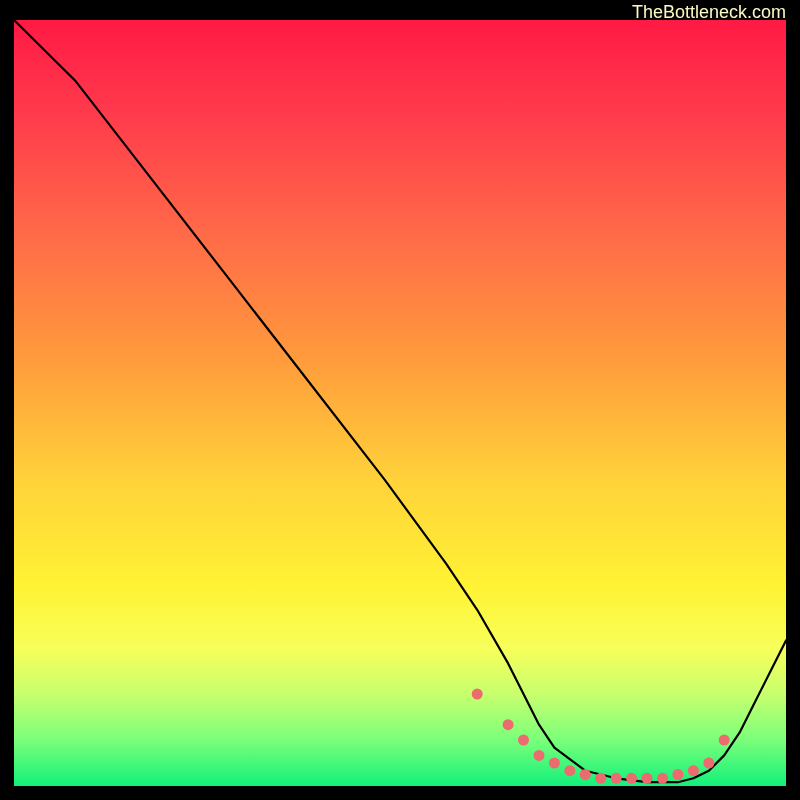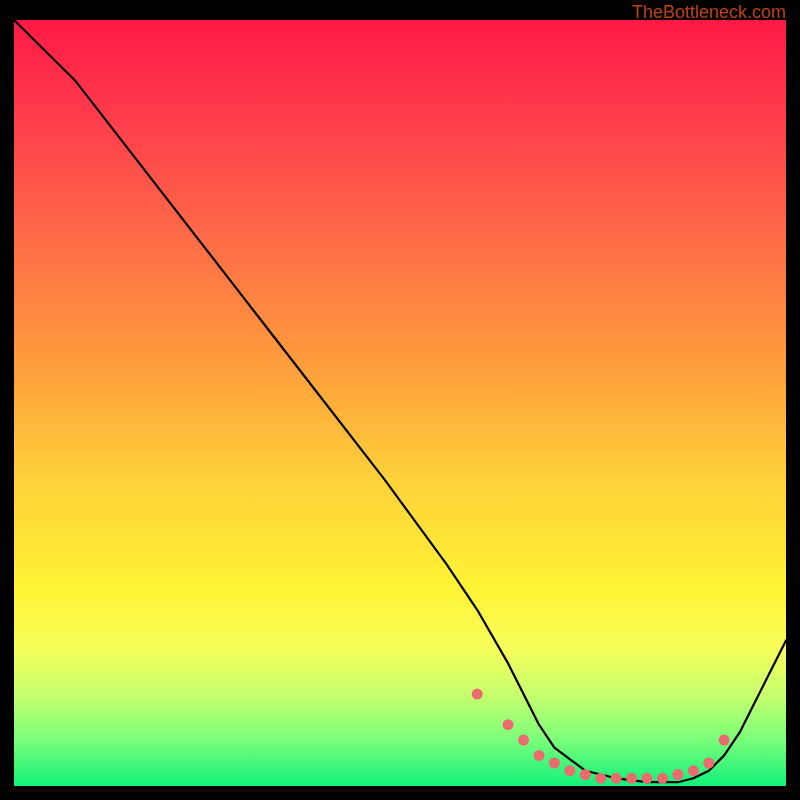--- a/index.html
+++ b/index.html
@@ -45,21 +45,21 @@
   svg.overlay {
     position: absolute;
     inset: 0;
   }
   .watermark {
     position: absolute;
     top: 2px;
     right: 14px;
     font-family: Arial, Helvetica, sans-serif;
     font-size: 18px;
-    color: #c2410c;
+    color: #fef9c3;
     user-select: none;
     text-align: right;
   }
 </style>
 </head>
 <body>
 
 <div class="stage">
   <div class="watermark">TheBottleneck.com</div>
 

